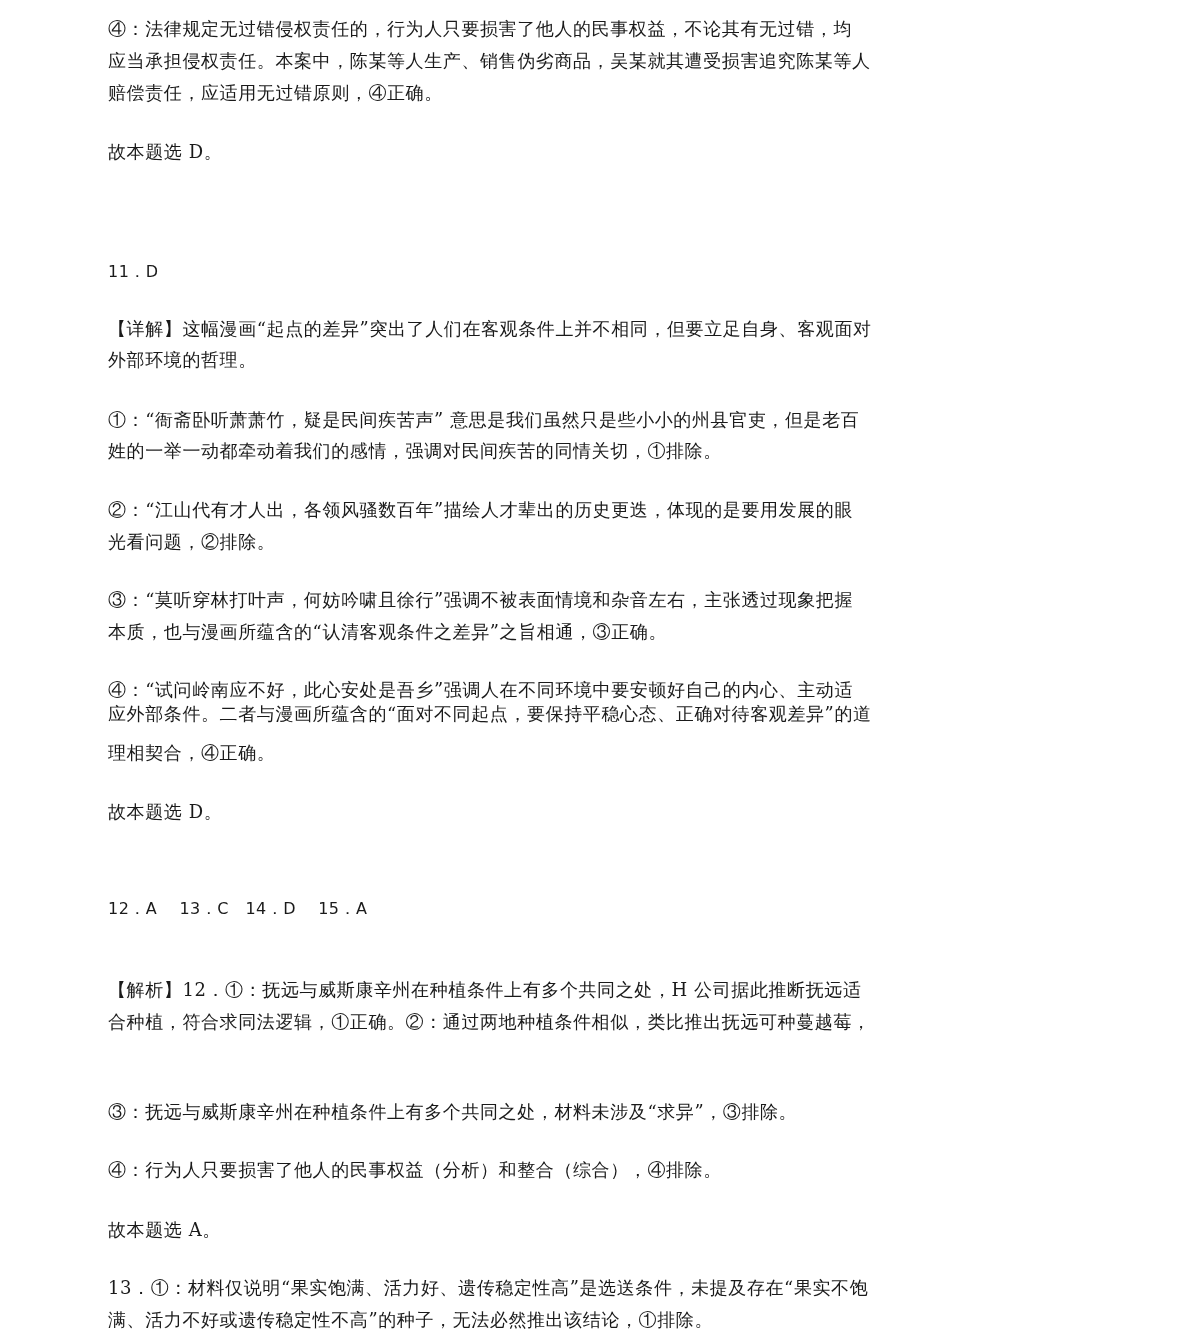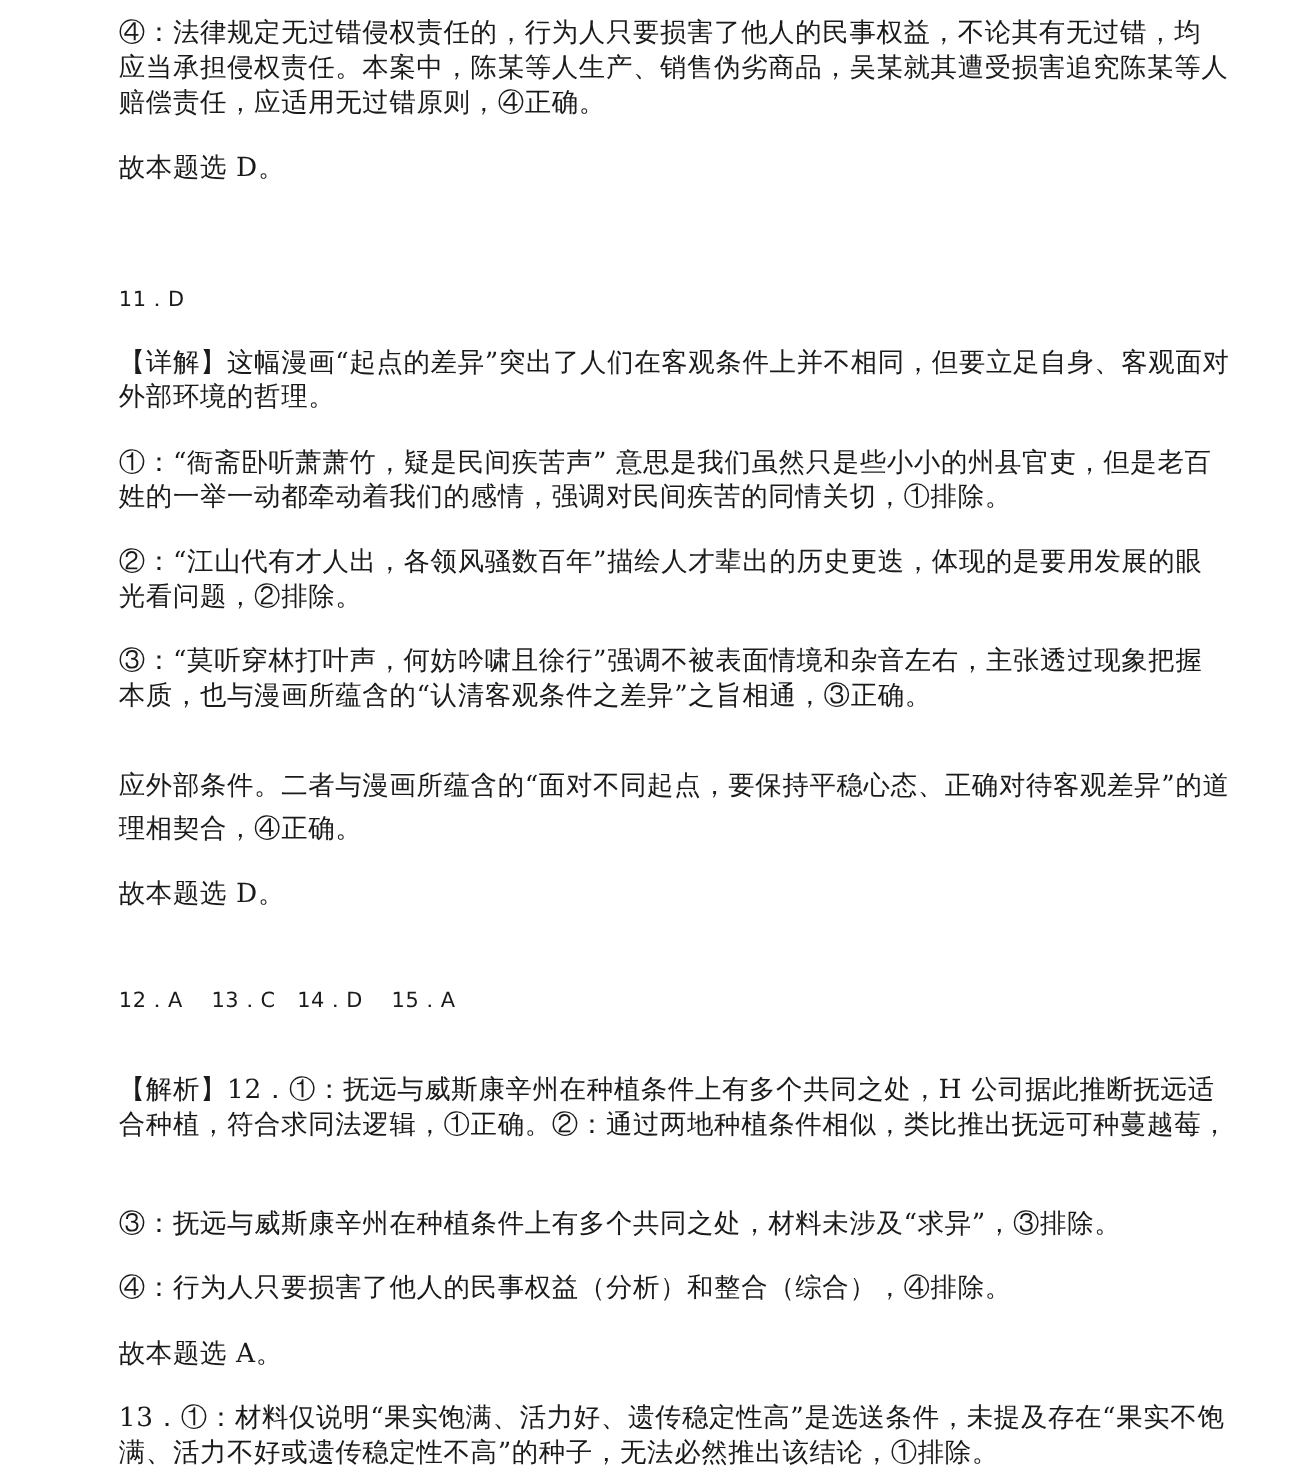--- a/index.html
+++ b/index.html
@@ -1,20 +1,20 @@
 <!DOCTYPE html>
 <html><head>
 <meta charset="utf-8">
 <style>
   html, body { margin: 0; padding: 0; background: #ffffff; }
   body { width: 1190px; height: 1338px; overflow: hidden; position: relative;
          font-family: "DejaVu Serif", "Liberation Serif", serif; color: #1a1a1a; }
   .page { position: absolute; left: 0; top: 0; width: 1190px; height: 1338px; }
-  .line { position: absolute; left: 108px; font-size: 24px; line-height: 30px; white-space: nowrap; letter-spacing: 0.6px; }
-  .num  { font-family: "DejaVu Sans", "Liberation Sans", sans-serif; font-size: 19px; letter-spacing: 0.5px; }
+  .line { position: absolute; left: 108px; font-size: 18px; line-height: 30px; white-space: nowrap; letter-spacing: 0.6px; }
+  .num  { font-family: "DejaVu Sans", "Liberation Sans", sans-serif; font-size: 16px; letter-spacing: 0.5px; }
 </style>
 </head>
 <body>
 
 <div class="page">
 
   <div class="line" style="top:14px">④：法律规定无过错侵权责任的，行为人只要损害了他人的民事权益，不论其有无过错，均</div>
   <div class="line" style="top:46px">应当承担侵权责任。本案中，陈某等人生产、销售伪劣商品，吴某就其遭受损害追究陈某等人</div>
   <div class="line" style="top:78px">赔偿责任，应适用无过错原则，④正确。</div>
 
@@ -27,20 +27,21 @@
 
   <div class="line" style="top:405px">①：“衙斋卧听萧萧竹，疑是民间疾苦声” 意思是我们虽然只是些小小的州县官吏，但是老百</div>
   <div class="line" style="top:495px">②：“江山代有才人出，各领风骚数百年”描绘人才辈出的历史更迭，体现的是要用发展的眼</div>
 
   <div class="line" style="top:436px">姓的一举一动都牵动着我们的感情，强调对民间疾苦的同情关切，①排除。</div>
   <div class="line" style="top:527px">光看问题，②排除。</div>
 
   <div class="line" style="top:585px">③：“莫听穿林打叶声，何妨吟啸且徐行”强调不被表面情境和杂音左右，主张透过现象把握</div>
   <div class="line" style="top:617px">本质，也与漫画所蕴含的“认清客观条件之差异”之旨相通，③正确。</div>
 
+  <div class="line" style="top:675px">④：“试问岭南应不好，此心安处是吾乡”强调人在不同环境中要安顿好自己的内心、主动适</div>
   <div class="line" style="top:699px">应外部条件。二者与漫画所蕴含的“面对不同起点，要保持平稳心态、正确对待客观差异”的道</div>
   <div class="line" style="top:738px">理相契合，④正确。</div>
 
   <div class="line" style="top:797px">故本题选 D。</div>
 
   <div class="line num" style="top:894px">12．A　 13．C　14．D　 15．A</div>
 
   <div class="line" style="top:975px">【解析】12．①：抚远与威斯康辛州在种植条件上有多个共同之处，H 公司据此推断抚远适</div>
   <div class="line" style="top:1007px">合种植，符合求同法逻辑，①正确。②：通过两地种植条件相似，类比推出抚远可种蔓越莓，</div>
 

